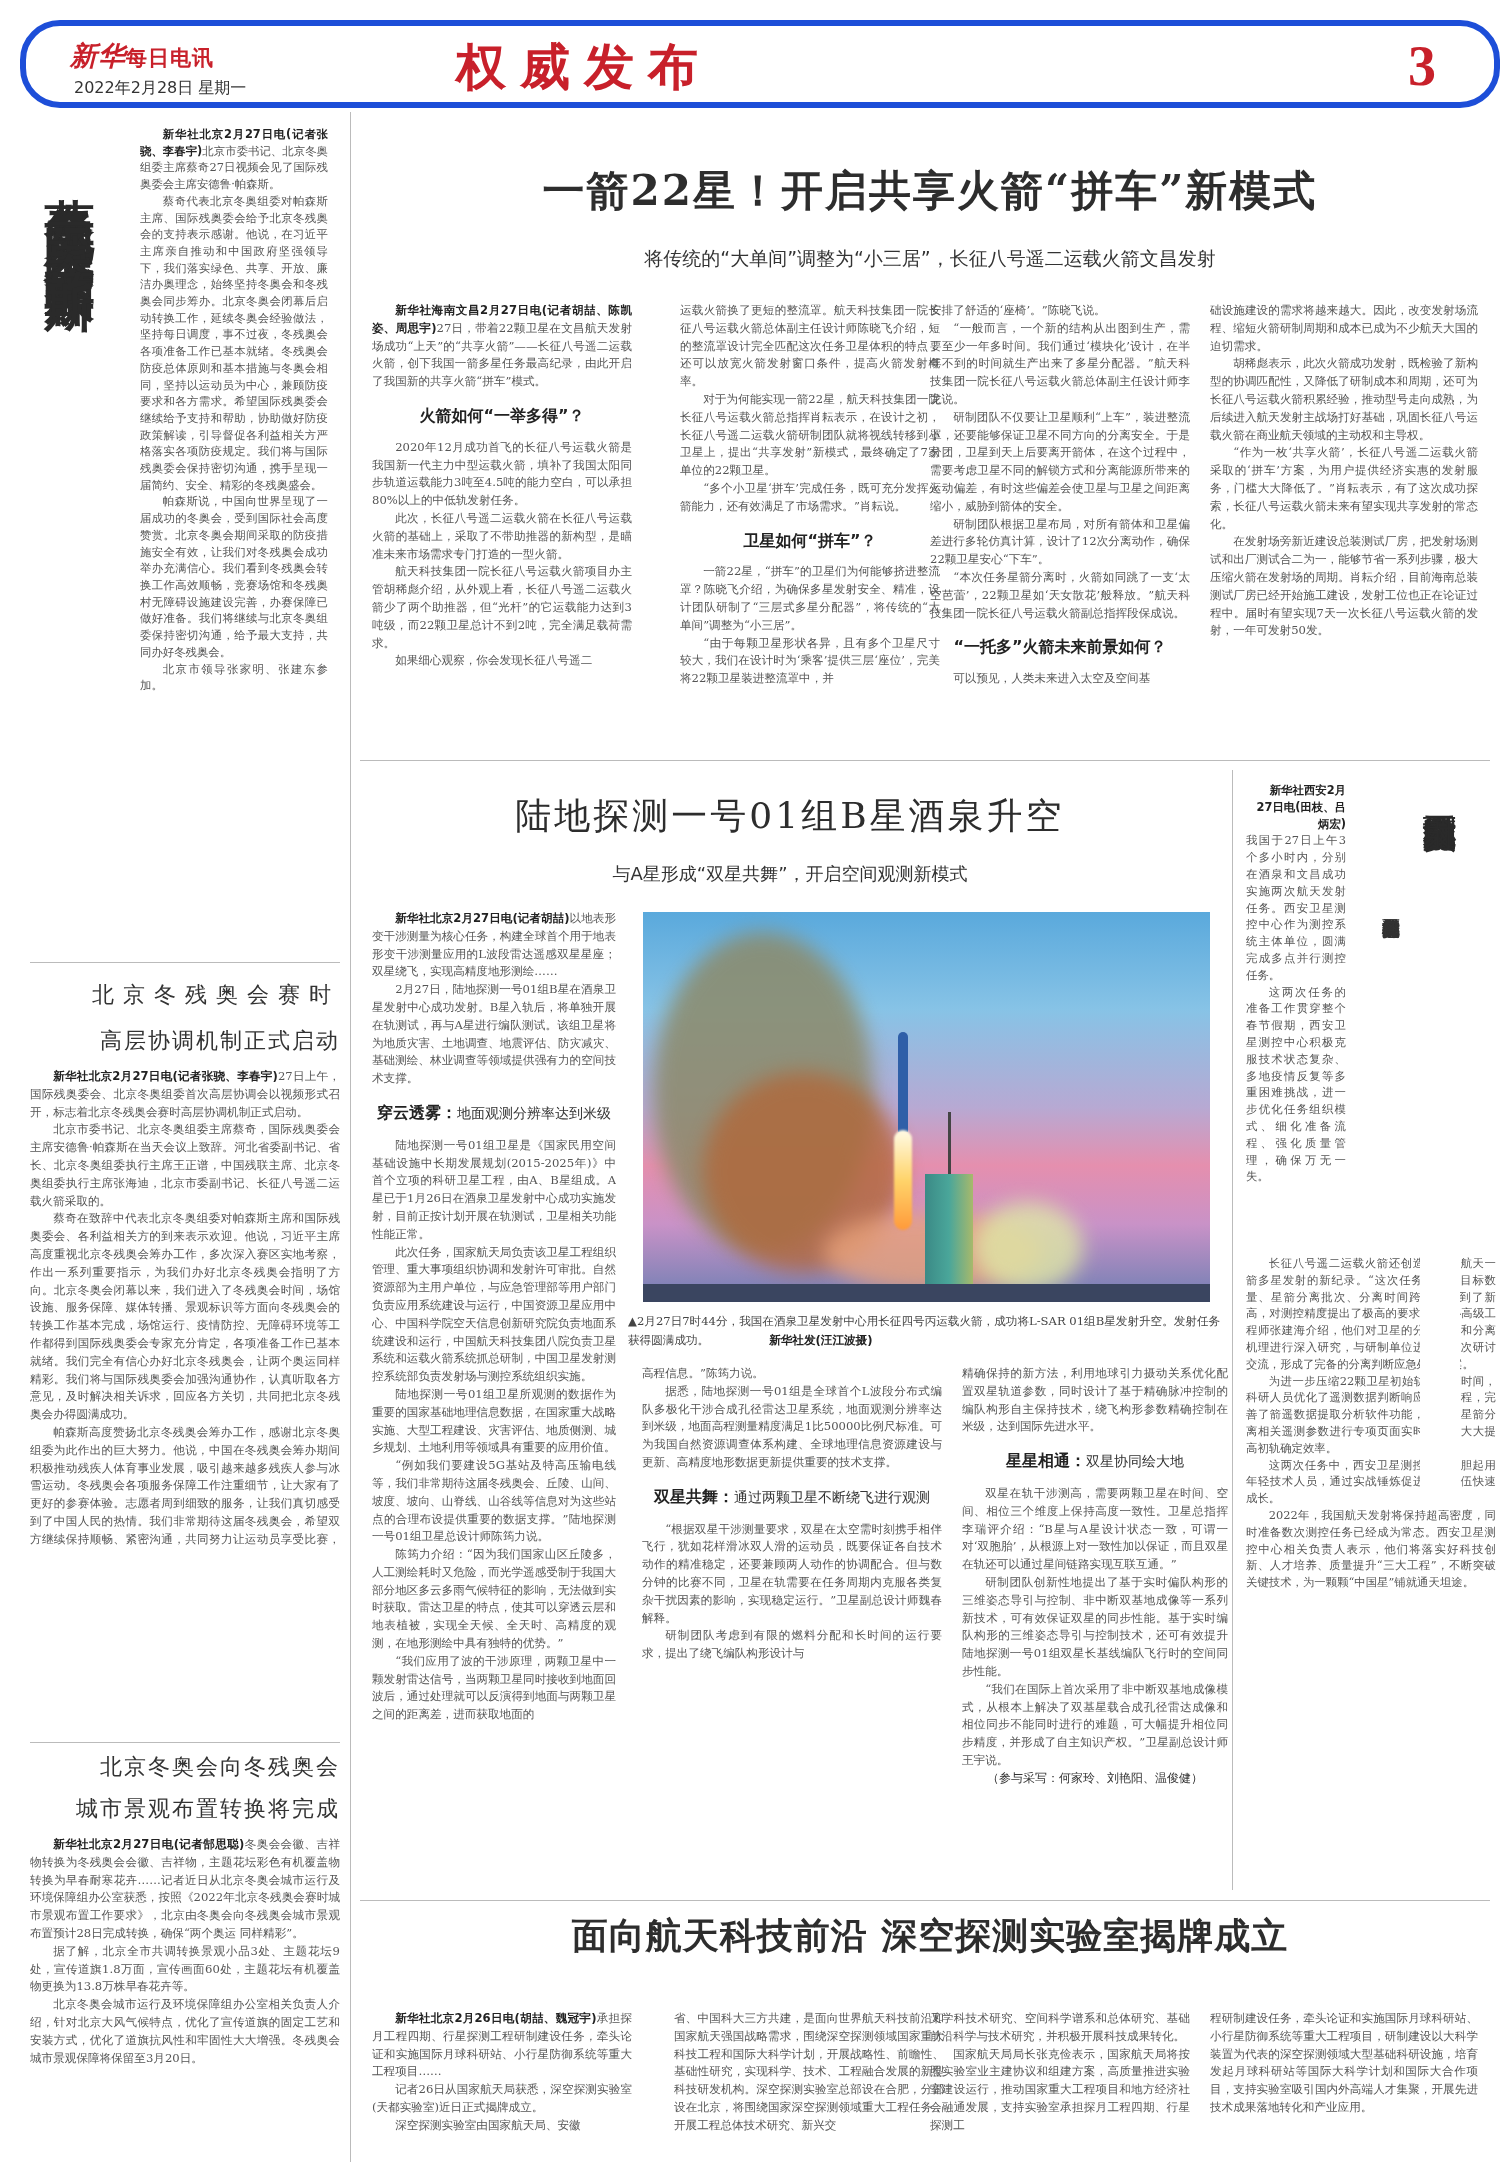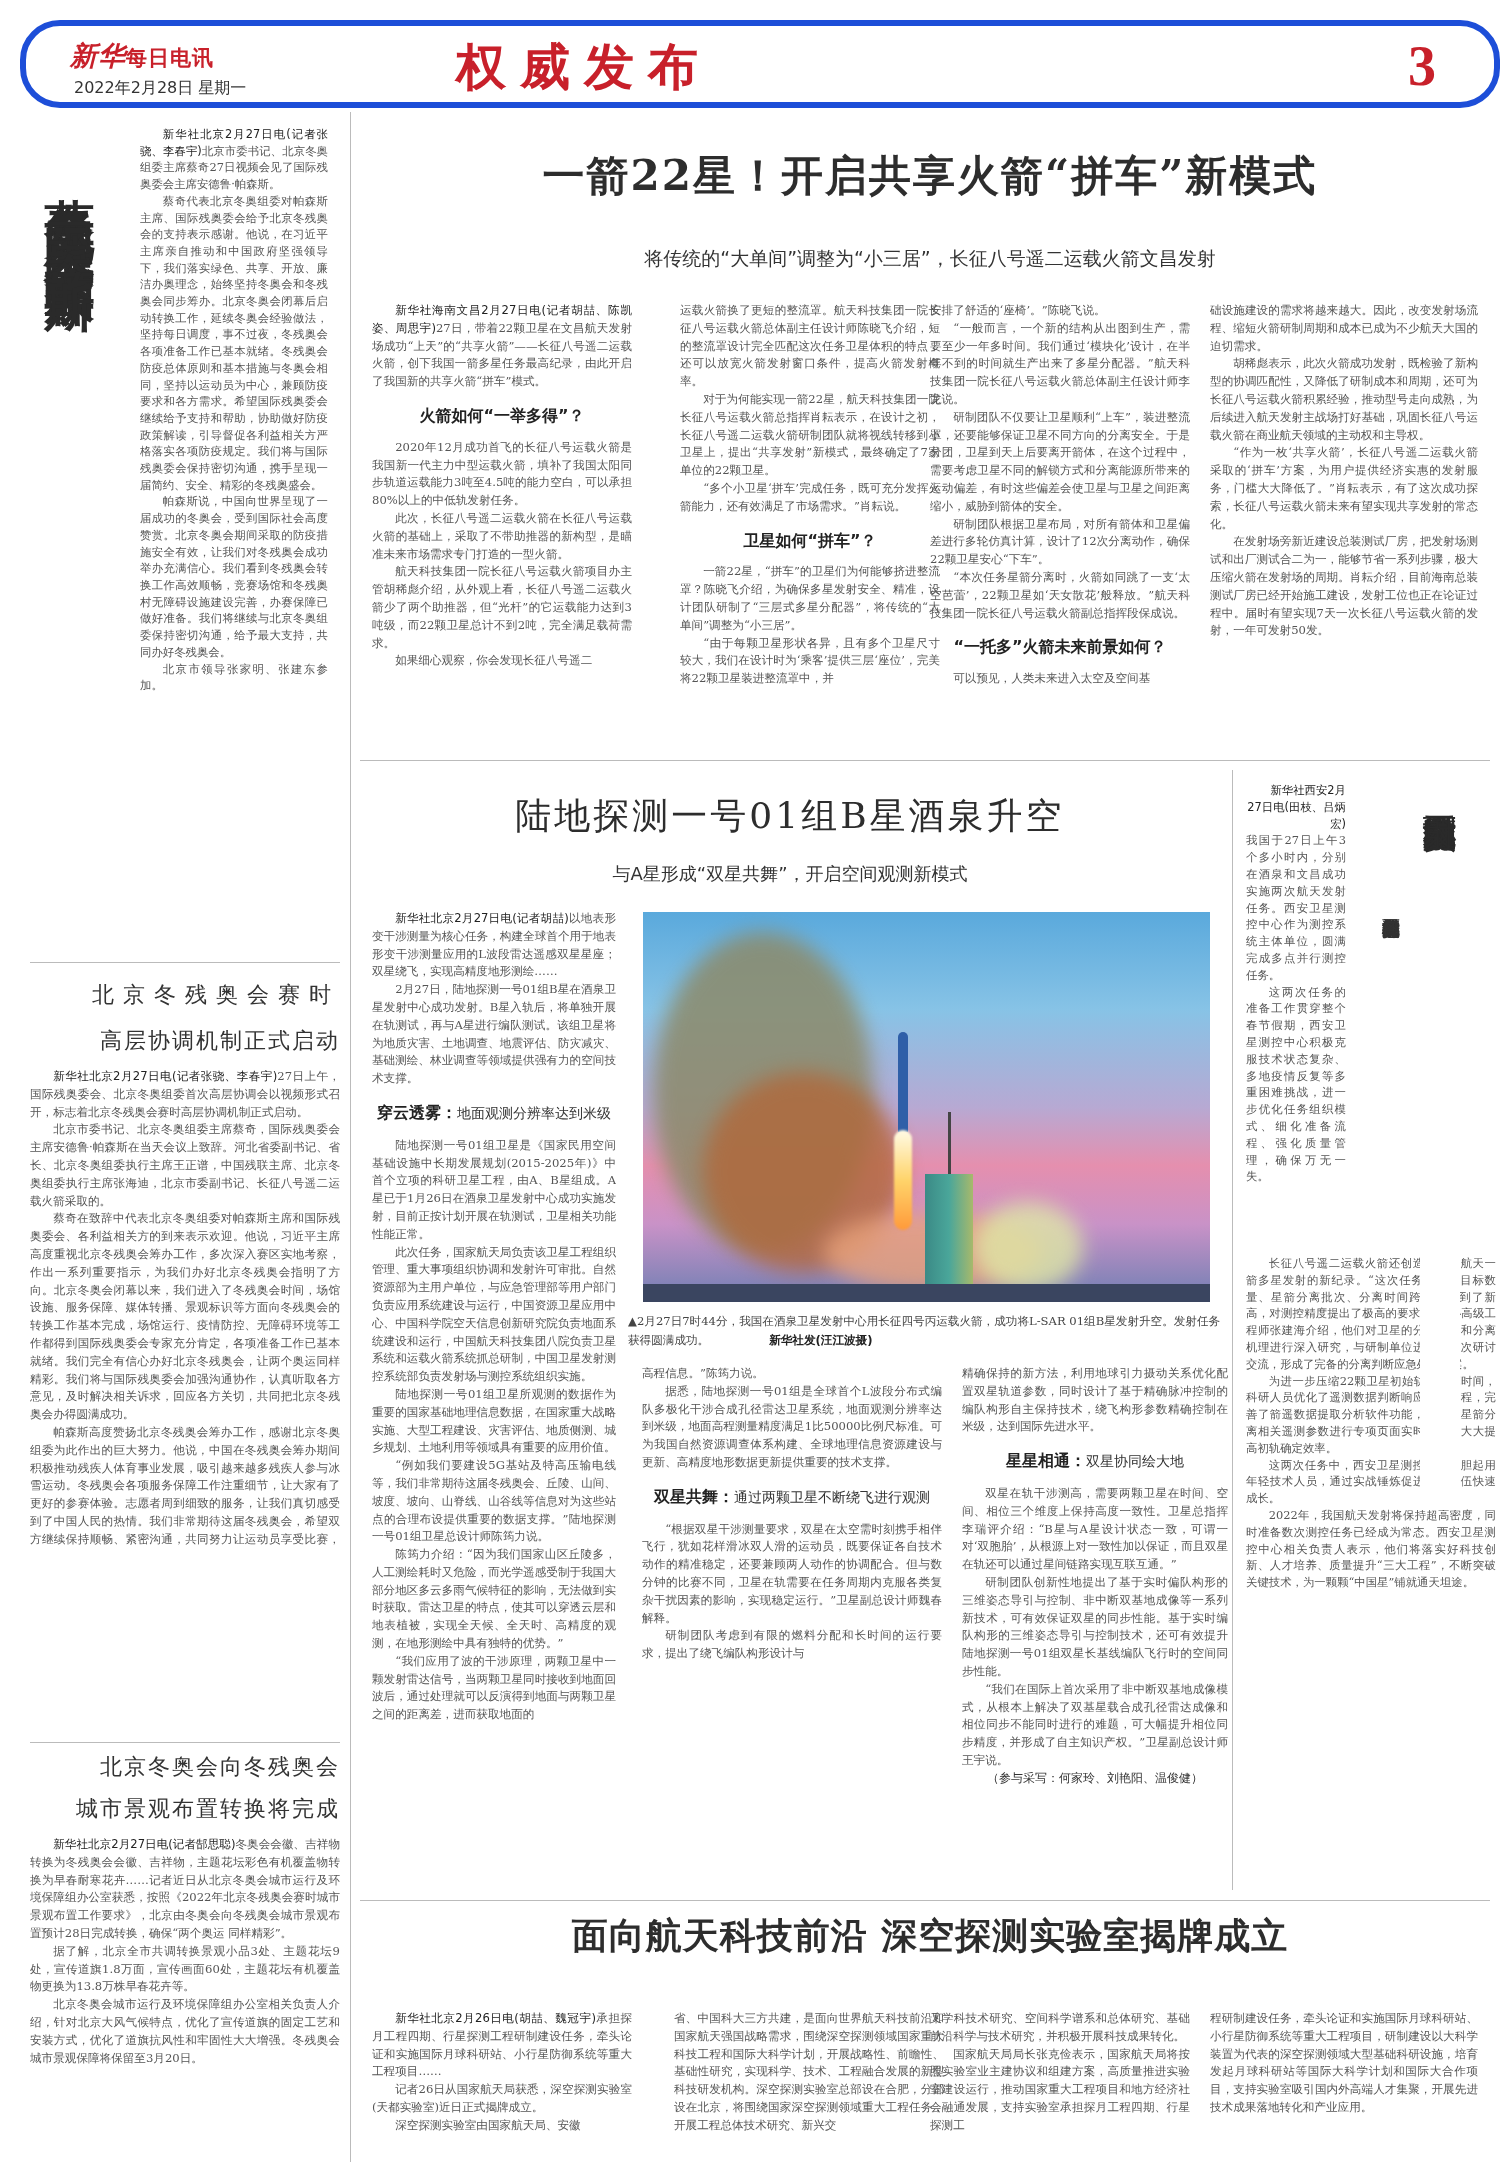--- a/index.html
+++ b/index.html
@@ -10,21 +10,21 @@
     border: 6px solid #1d4ed8; border-radius: 40px; background: #fff; }
   .logo { position: absolute; left: 44px; top: 12px; font-family: "DejaVu Serif", serif; color: #c8202a;
     font-size: 27px; font-weight: bold; font-style: italic; letter-spacing: 1px; }
   .logo .small { font-size: 21px; font-style: normal; }
   .issue-date { position: absolute; left: 48px; top: 52px; font-family: "DejaVu Sans", sans-serif; font-size: 16px; color: #333; }
   .section-title { position: absolute; left: 430px; top: 8px; font-size: 50px; font-weight: bold; color: #c8202a; letter-spacing: 14px; }
   .page-num { position: absolute; right: 58px; top: 8px; font-size: 56px; font-weight: bold; color: #c8202a; font-family: "Liberation Serif", serif; }
 
   .col { position: absolute; font-size: 11.6px; line-height: 17.8px; color: #555; text-align: justify; text-indent: 2em; overflow: hidden; }
   .col p { margin: 0; }
-  .lead { color: #222; font-family: "DejaVu Sans", sans-serif; font-weight: normal; }
+  .lead { color: #222; font-family: "DejaVu Sans", sans-serif; font-weight: bold; }
   .sub-h { font-family: "DejaVu Sans", sans-serif; font-weight: bold; font-size: 16px; color: #222; text-align: center; text-indent: 0; margin: 16px 0 14px; }
   .sub-h .thin { font-family: "DejaVu Serif", serif; font-weight: normal; font-size: 14px; color: #333; }
   .credit { text-align: center; text-indent: 0; color: #333; font-family: "DejaVu Sans", sans-serif; font-size: 12px; }
 
   .vtitle { position: absolute; writing-mode: vertical-rl; font-weight: bold; color: #2a2a2a; font-family: "DejaVu Serif", serif; }
   .vsub { position: absolute; writing-mode: vertical-rl; color: #333; font-family: "DejaVu Serif", serif; }
 
   .headline { position: absolute; text-align: center; color: #2d2d2d; font-weight: bold; font-family: "DejaVu Serif", serif; }
   .subhead { position: absolute; text-align: center; color: #333; font-family: "DejaVu Sans", sans-serif; }
 
@@ -81,21 +81,21 @@
 <div class="side-h" style="left:30px; top:1752px; width:310px;">北京冬奥会向冬残奥会</div>
 <div class="side-h" style="left:30px; top:1794px; width:310px;">城市景观布置转换将完成</div>
 <div class="col" style="left:30px; top:1836px; width:310px; height:330px;">
   <p><span class="lead">新华社北京2月27日电(记者郜思聪)</span><span>冬奥会会徽、吉祥物转换为冬残奥会会徽、吉祥物，主题花坛彩色有机覆盖物转换为早春耐寒花卉……记者近日从北京冬奥会城市运行及环境保障组办公室获悉，按照《2022年北京冬残奥会赛时城市景观布置工作要求》，北京由冬奥会向冬残奥会城市景观布置预计28日完成转换，确保“两个奥运 同样精彩”。</span></p>
   <p>据了解，北京全市共调转换景观小品3处、主题花坛9处，宣传道旗1.8万面，宣传画面60处，主题花坛有机覆盖物更换为13.8万株早春花卉等。</p>
   <p>北京冬奥会城市运行及环境保障组办公室相关负责人介绍，针对北京大风气候特点，优化了宣传道旗的固定工艺和安装方式，优化了道旗抗风性和牢固性大大增强。冬残奥会城市景观保障将保留至3月20日。</p>
 </div>
 
 <div class="rule" style="left:350px; top:112px; width:1px; height:2050px;"></div>
 
-<div class="headline" style="left:360px; top:148px; width:1140px; font-size:42px; letter-spacing:2px;">一箭22星！开启共享火箭“拼车”新模式</div>
+<div class="headline" style="left:360px; top:163px; width:1140px; font-size:42px; letter-spacing:2px;">一箭22星！开启共享火箭“拼车”新模式</div>
 <div class="subhead" style="left:360px; top:246px; width:1140px; font-size:19px;">将传统的“大单间”调整为“小三居”，长征八号遥二运载火箭文昌发射</div>
 
 <div class="col" style="left:372px; top:302px; width:260px; height:440px;">
   <p><span class="lead">新华社海南文昌2月27日电(记者胡喆、陈凯姿、周思宇)</span><span>27日，带着22颗卫星在文昌航天发射场成功“上天”的“共享火箭”——长征八号遥二运载火箭，创下我国一箭多星任务最高纪录，由此开启了我国新的共享火箭“拼车”模式。</span></p>
   <div class="sub-h">火箭如何“一举多得”？</div>
   <p>2020年12月成功首飞的长征八号运载火箭是我国新一代主力中型运载火箭，填补了我国太阳同步轨道运载能力3吨至4.5吨的能力空白，可以承担80%以上的中低轨发射任务。</p>
   <p>此次，长征八号遥二运载火箭在长征八号运载火箭的基础上，采取了不带助推器的新构型，是瞄准未来市场需求专门打造的一型火箭。</p>
   <p>航天科技集团一院长征八号运载火箭项目办主管胡稀彪介绍，从外观上看，长征八号遥二运载火箭少了两个助推器，但“光杆”的它运载能力达到3吨级，而22颗卫星总计不到2吨，完全满足载荷需求。</p>
   <p>如果细心观察，你会发现长征八号遥二</p>
 </div>

